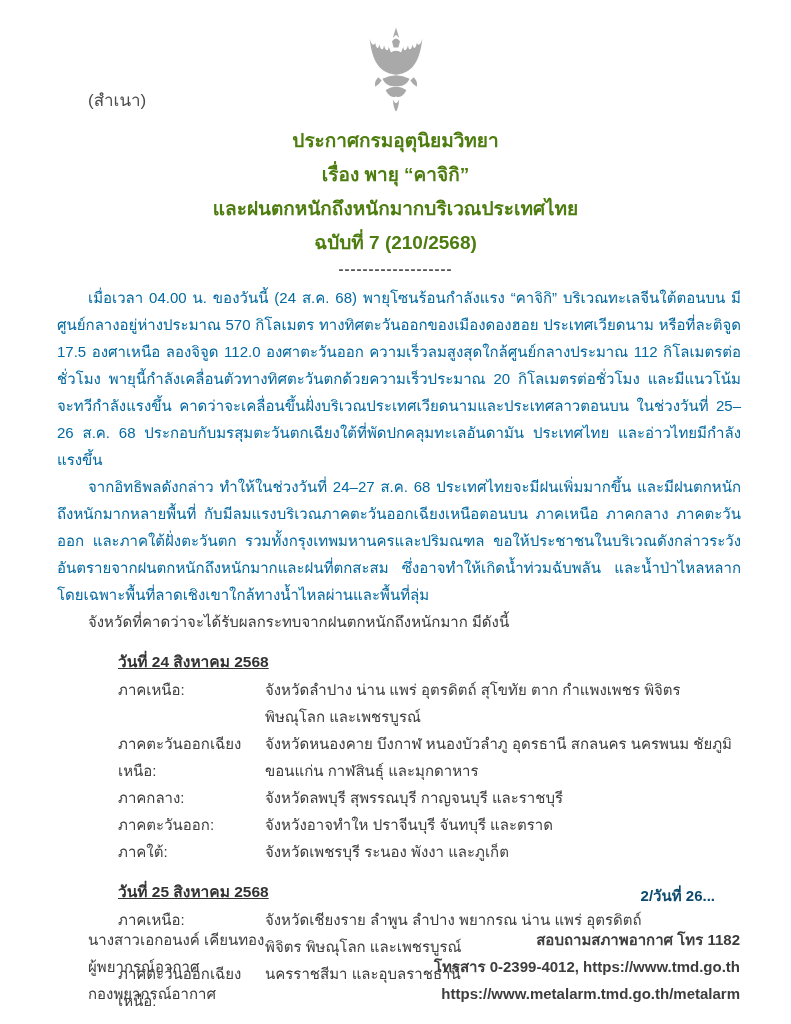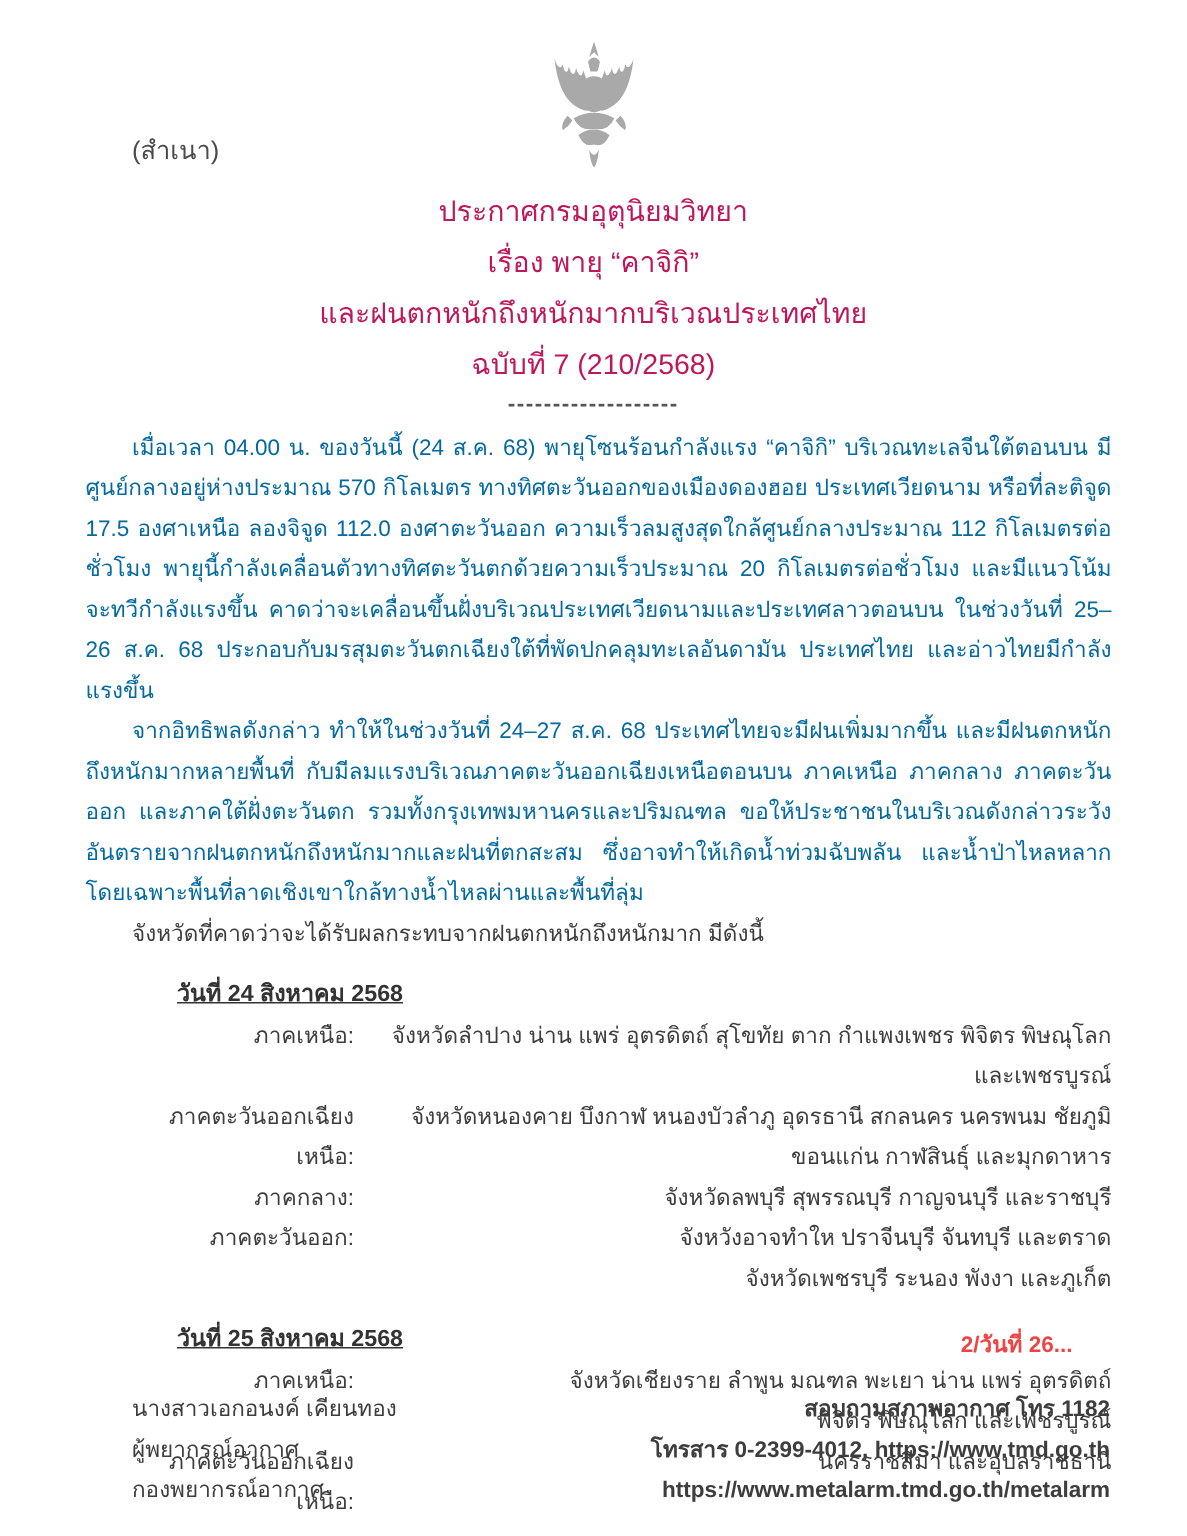--- a/index.html
+++ b/index.html
@@ -21,22 +21,22 @@
     color: #4a4a4a;
   }
   .emblem-wrap {
     padding-top: 26px;
     text-align: center;
   }
   .emblem-wrap svg { display: inline-block; }
   .title-block {
     margin-top: 6px;
     text-align: center;
-    font-weight: normal;
-    color: #be185d;
+    font-weight: bold;
+    color: #4d7c0f;
   }
   .title-line {
     font-size: 19px;
     line-height: 34px;
   }
   .divider {
     text-align: center;
     font-size: 15px;
     line-height: 18px;
     letter-spacing: 1px;
@@ -61,37 +61,36 @@
   }
   .date-heading {
     margin: 13px 0 1px 61px;
     font-weight: bold;
     text-decoration: underline;
     color: #333333;
     font-size: 15.5px;
   }
   .region-row {
     display: flex;
-    margin-left: 32px;
+    margin-left: 61px;
     align-items: flex-start;
-    text-align: right;
   }
   .region-label {
     width: 147px;
     flex: 0 0 147px;
     color: #3d3d3d;
   }
   .region-provinces { flex: 1 1 auto; color: #3d3d3d; }
   .continuation {
     position: absolute;
     top: 884px;
     right: 76px;
     font-size: 15px;
     font-weight: bold;
-    color: #ef4444;
+    color: #0c4a6e;
   }
   .footer-left {
     position: absolute;
     left: 88px;
     top: 926px;
     font-size: 15px;
     line-height: 27px;
     color: #3d3d3d;
   }
   .footer-right {
@@ -166,31 +165,32 @@
         <div>จังหวัดลพบุรี สุพรรณบุรี กาญจนบุรี และราชบุรี</div>
       </div>
     </div>
     <div class="region-row">
       <div class="region-label">ภาคตะวันออก:</div>
       <div class="region-provinces">
         <div>จังหวังอาจทำให ปราจีนบุรี จันทบุรี และตราด</div>
       </div>
     </div>
     <div class="region-row">
+      <div class="region-label">ภาคใต้:</div>
       <div class="region-provinces">
         <div>จังหวัดเพชรบุรี ระนอง พังงา และภูเก็ต</div>
       </div>
     </div>
 
     <div class="date-heading">วันที่ 25 สิงหาคม 2568</div>
 
     <div class="region-row">
       <div class="region-label">ภาคเหนือ:</div>
       <div class="region-provinces">
-        <div>จังหวัดเชียงราย ลำพูน มณฑล พะเยา น่าน แพร่ อุตรดิตถ์</div>
+        <div>จังหวัดเชียงราย ลำพูน ลำปาง พยากรณ น่าน แพร่ อุตรดิตถ์</div>
         <div>พิจิตร พิษณุโลก และเพชรบูรณ์</div>
       </div>
     </div>
     <div class="region-row">
       <div class="region-label">ภาคตะวันออกเฉียงเหนือ:</div>
       <div class="region-provinces">
         <div>นครราชสีมา และอุบลราชธานี</div>
       </div>
     </div>
 

